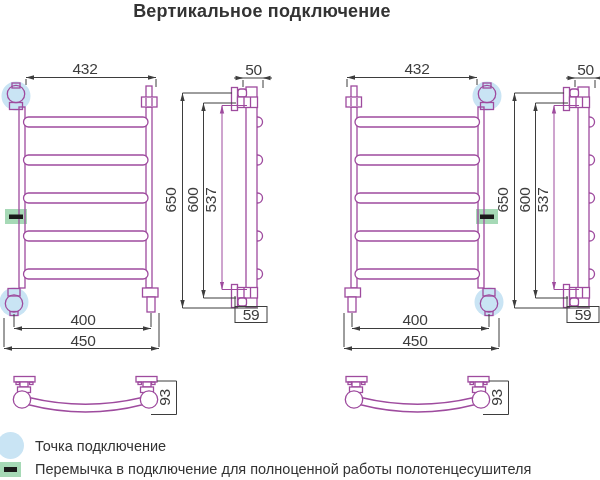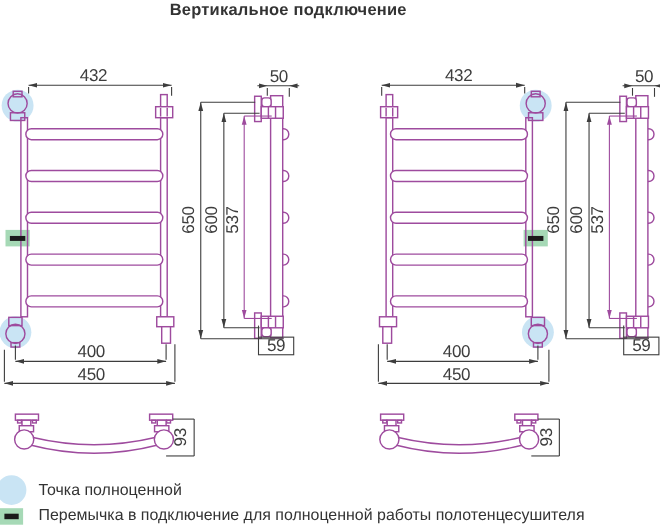--- a/index.html
+++ b/index.html
@@ -3,21 +3,21 @@
 <meta charset="utf-8">
 <style>
   html,body{margin:0;padding:0;}
   body{
     width:600px;height:480px;position:relative;overflow:hidden;
     background:#ffffff;
     font-family:"Liberation Sans", sans-serif;
   }
   .title{
     position:absolute;left:112px;top:1px;width:300px;
-    text-align:center;font-weight:bold;font-size:15px;color:#333;
+    text-align:center;font-weight:bold;font-size:18px;color:#333;
     letter-spacing:.2px;
   }
   svg{position:absolute;left:0;top:0;}
   
   .p  {stroke:#9e4b9e;stroke-width:1.3;fill:none;}
   .pw {stroke:#9e4b9e;stroke-width:1.3;fill:#fff;}
   .hl {fill:#c9e4f4;stroke:none;}
   .d  {stroke:#3d3d3d;stroke-width:1;fill:none;}
   .pd {stroke:#9e4b9e;stroke-width:1;fill:none;}
   .dimt{font-family:"Liberation Sans",sans-serif;font-size:15.5px;fill:#3d3d3d;letter-spacing:-.3px;}
@@ -327,18 +327,18 @@
         <line x1="151" y1="414.5" x2="176.5" y2="414.5"></line>
       </g>
     </g>
     <text class="dimt" transform="translate(169.5,397.5) rotate(-90)" text-anchor="middle">93</text>
 
   </g>
   </svg>
 
 <div>
   <div class="sw-circle"></div>
-  <div class="legend-label" style="top:438px;">Точка полноценной</div>
+  <div class="legend-label" style="top:438px;">Точка подключение</div>
   <div class="sw-jumper">
       <span class="bar"></span>
     </div>
   <div class="legend-label" style="top:461px;">Перемычка в подключение для полноценной работы полотенцесушителя</div>
 </div>
 
 </body></html>

